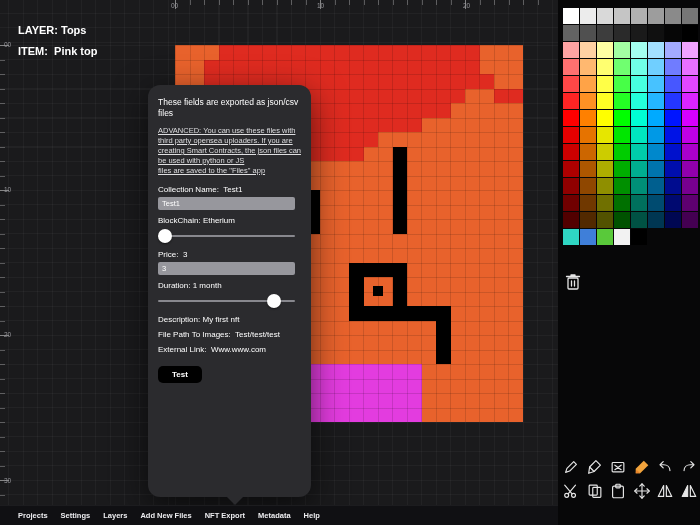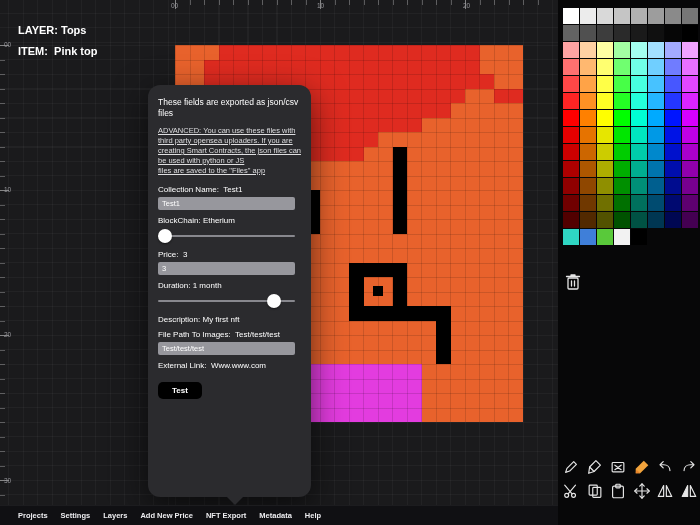--- a/index.html
+++ b/index.html
@@ -792,33 +792,32 @@
 
       <div class="f-label">Duration: 1 month</div>
       <div class="slider">
         <div class="track"></div>
         <div class="knob" style="left: calc(85% - 7px);"></div>
       </div>
 
       <div class="f-label">Description: My first nft</div>
 
       <div class="f-label">File Path To Images:  Test/test/test</div>
-      <input class="f-input" type="text" value="Test/test/test" style="">
 
       <div class="f-label">External Link:  Www.www.com</div>
 
       <button class="save-btn">Test</button>
       <div class="pop-tail"></div>
     </div>
 
     <div id="bottom-toolbar">
         <span class="tb-item">Projects</span>
         <span class="tb-item">Settings</span>
         <span class="tb-item">Layers</span>
-        <span class="tb-item">Add New Price</span>
+        <span class="tb-item">Add New Files</span>
         <span class="tb-item">NFT Export</span>
         <span class="tb-item">Metadata</span>
         <span class="tb-item">Help</span>
       </div>
   </div>
 
   <div id="right-panel">
     <div class="palette">
         <div class="swatch" style="background: rgb(255, 255, 255);"></div>
         <div class="swatch" style="background: rgb(236, 236, 236);"></div>

